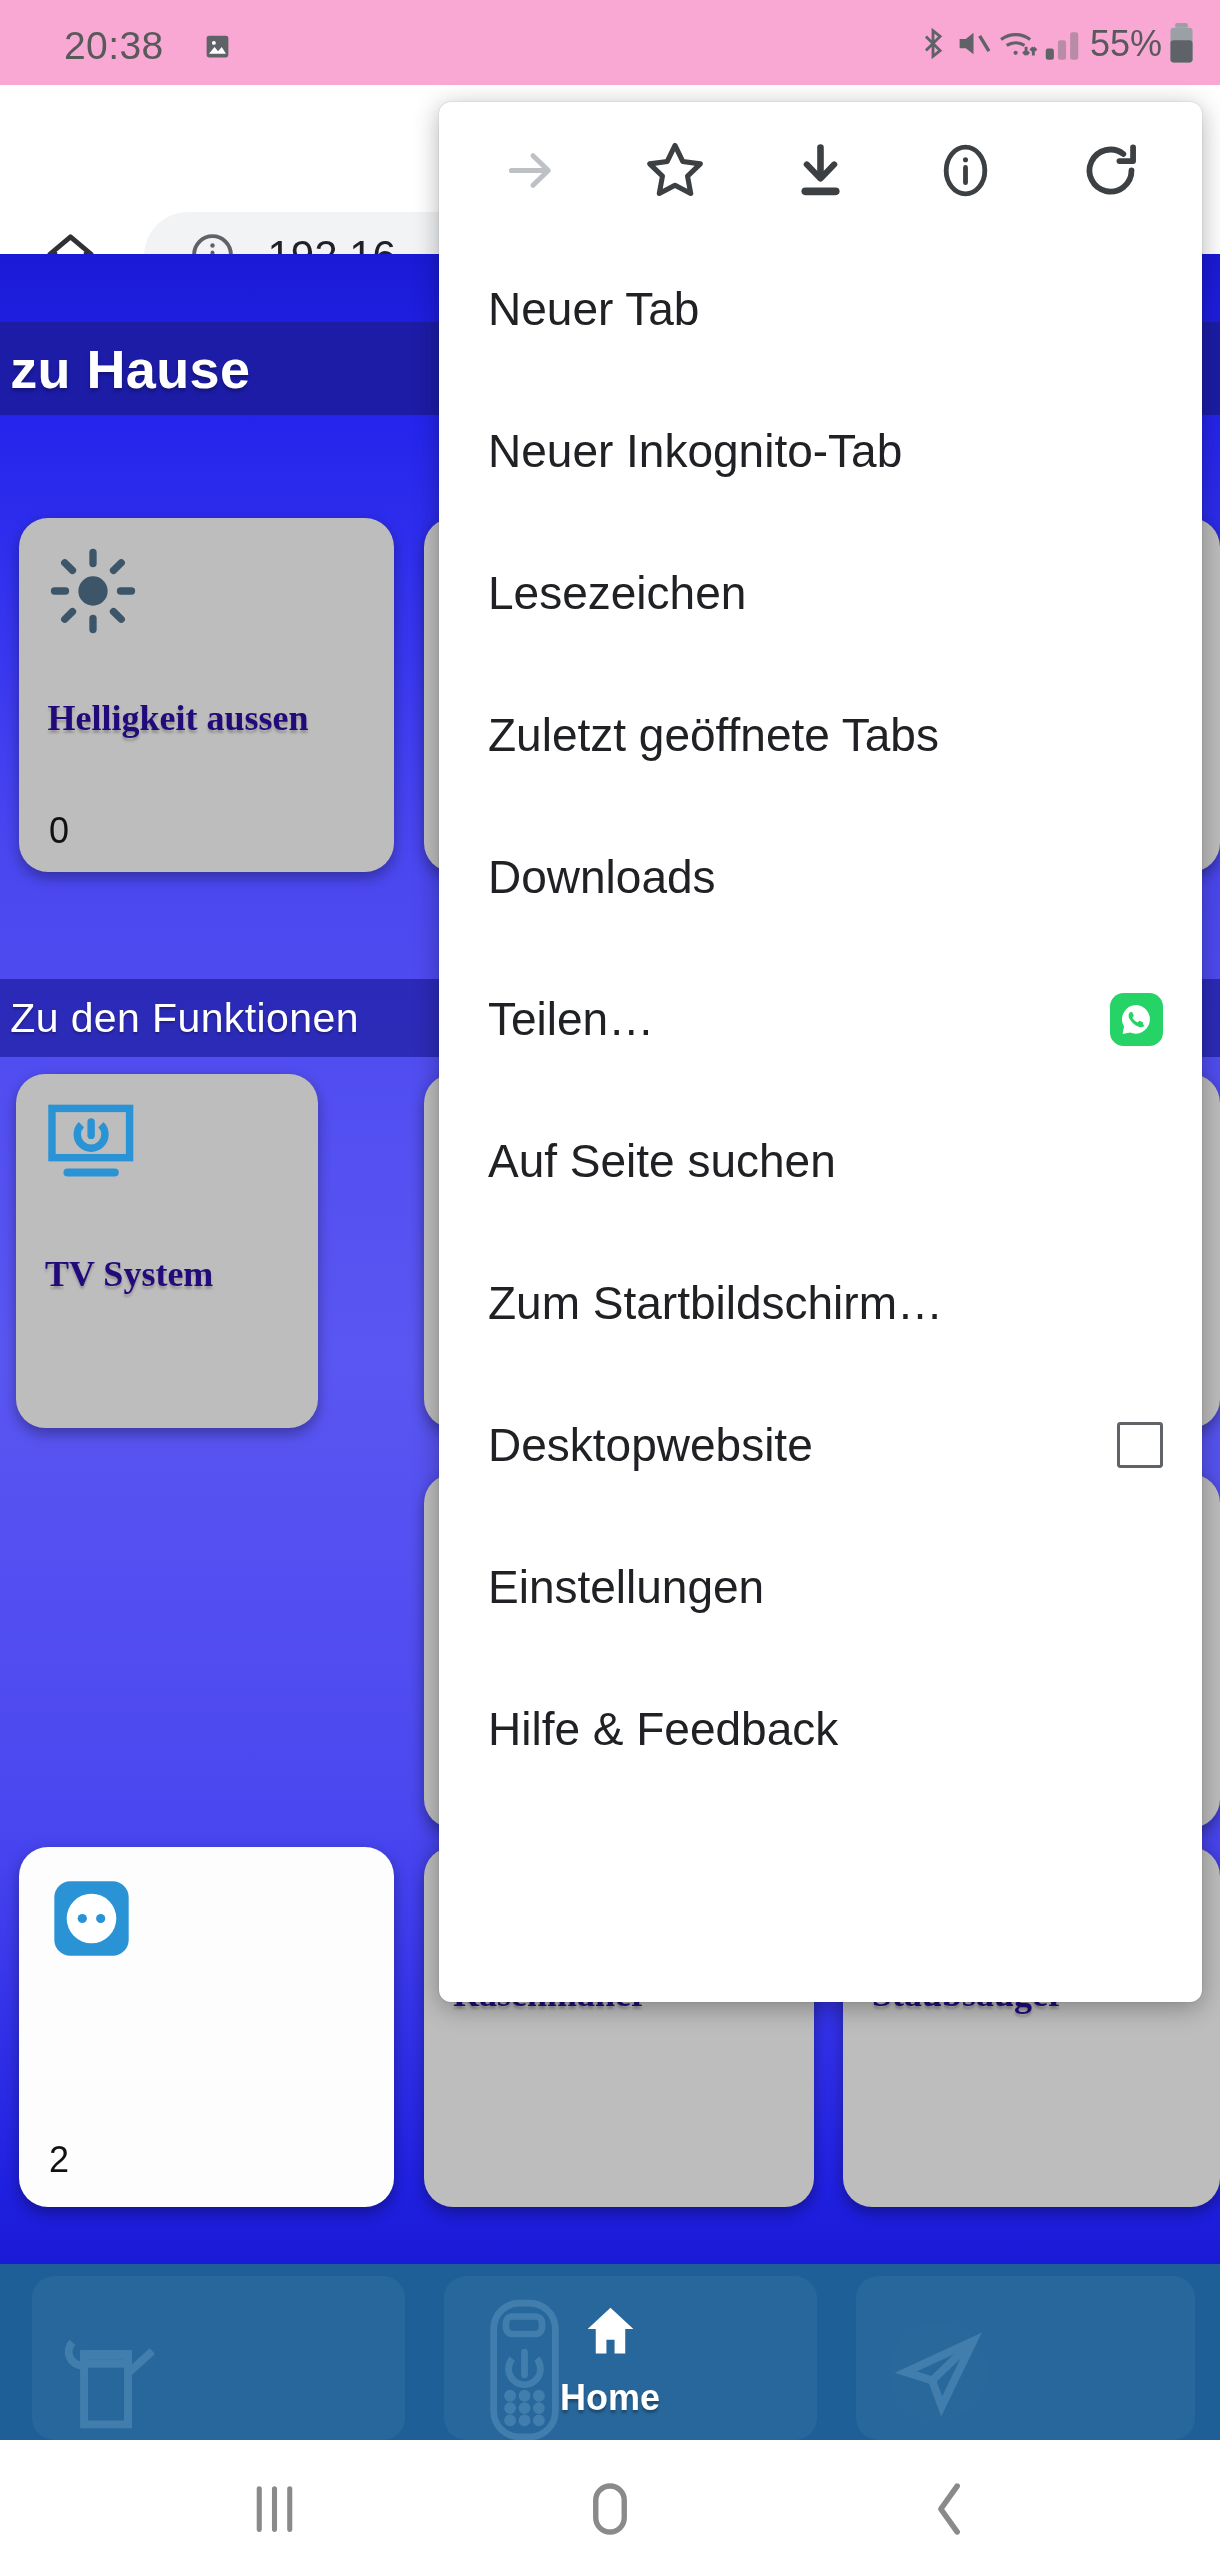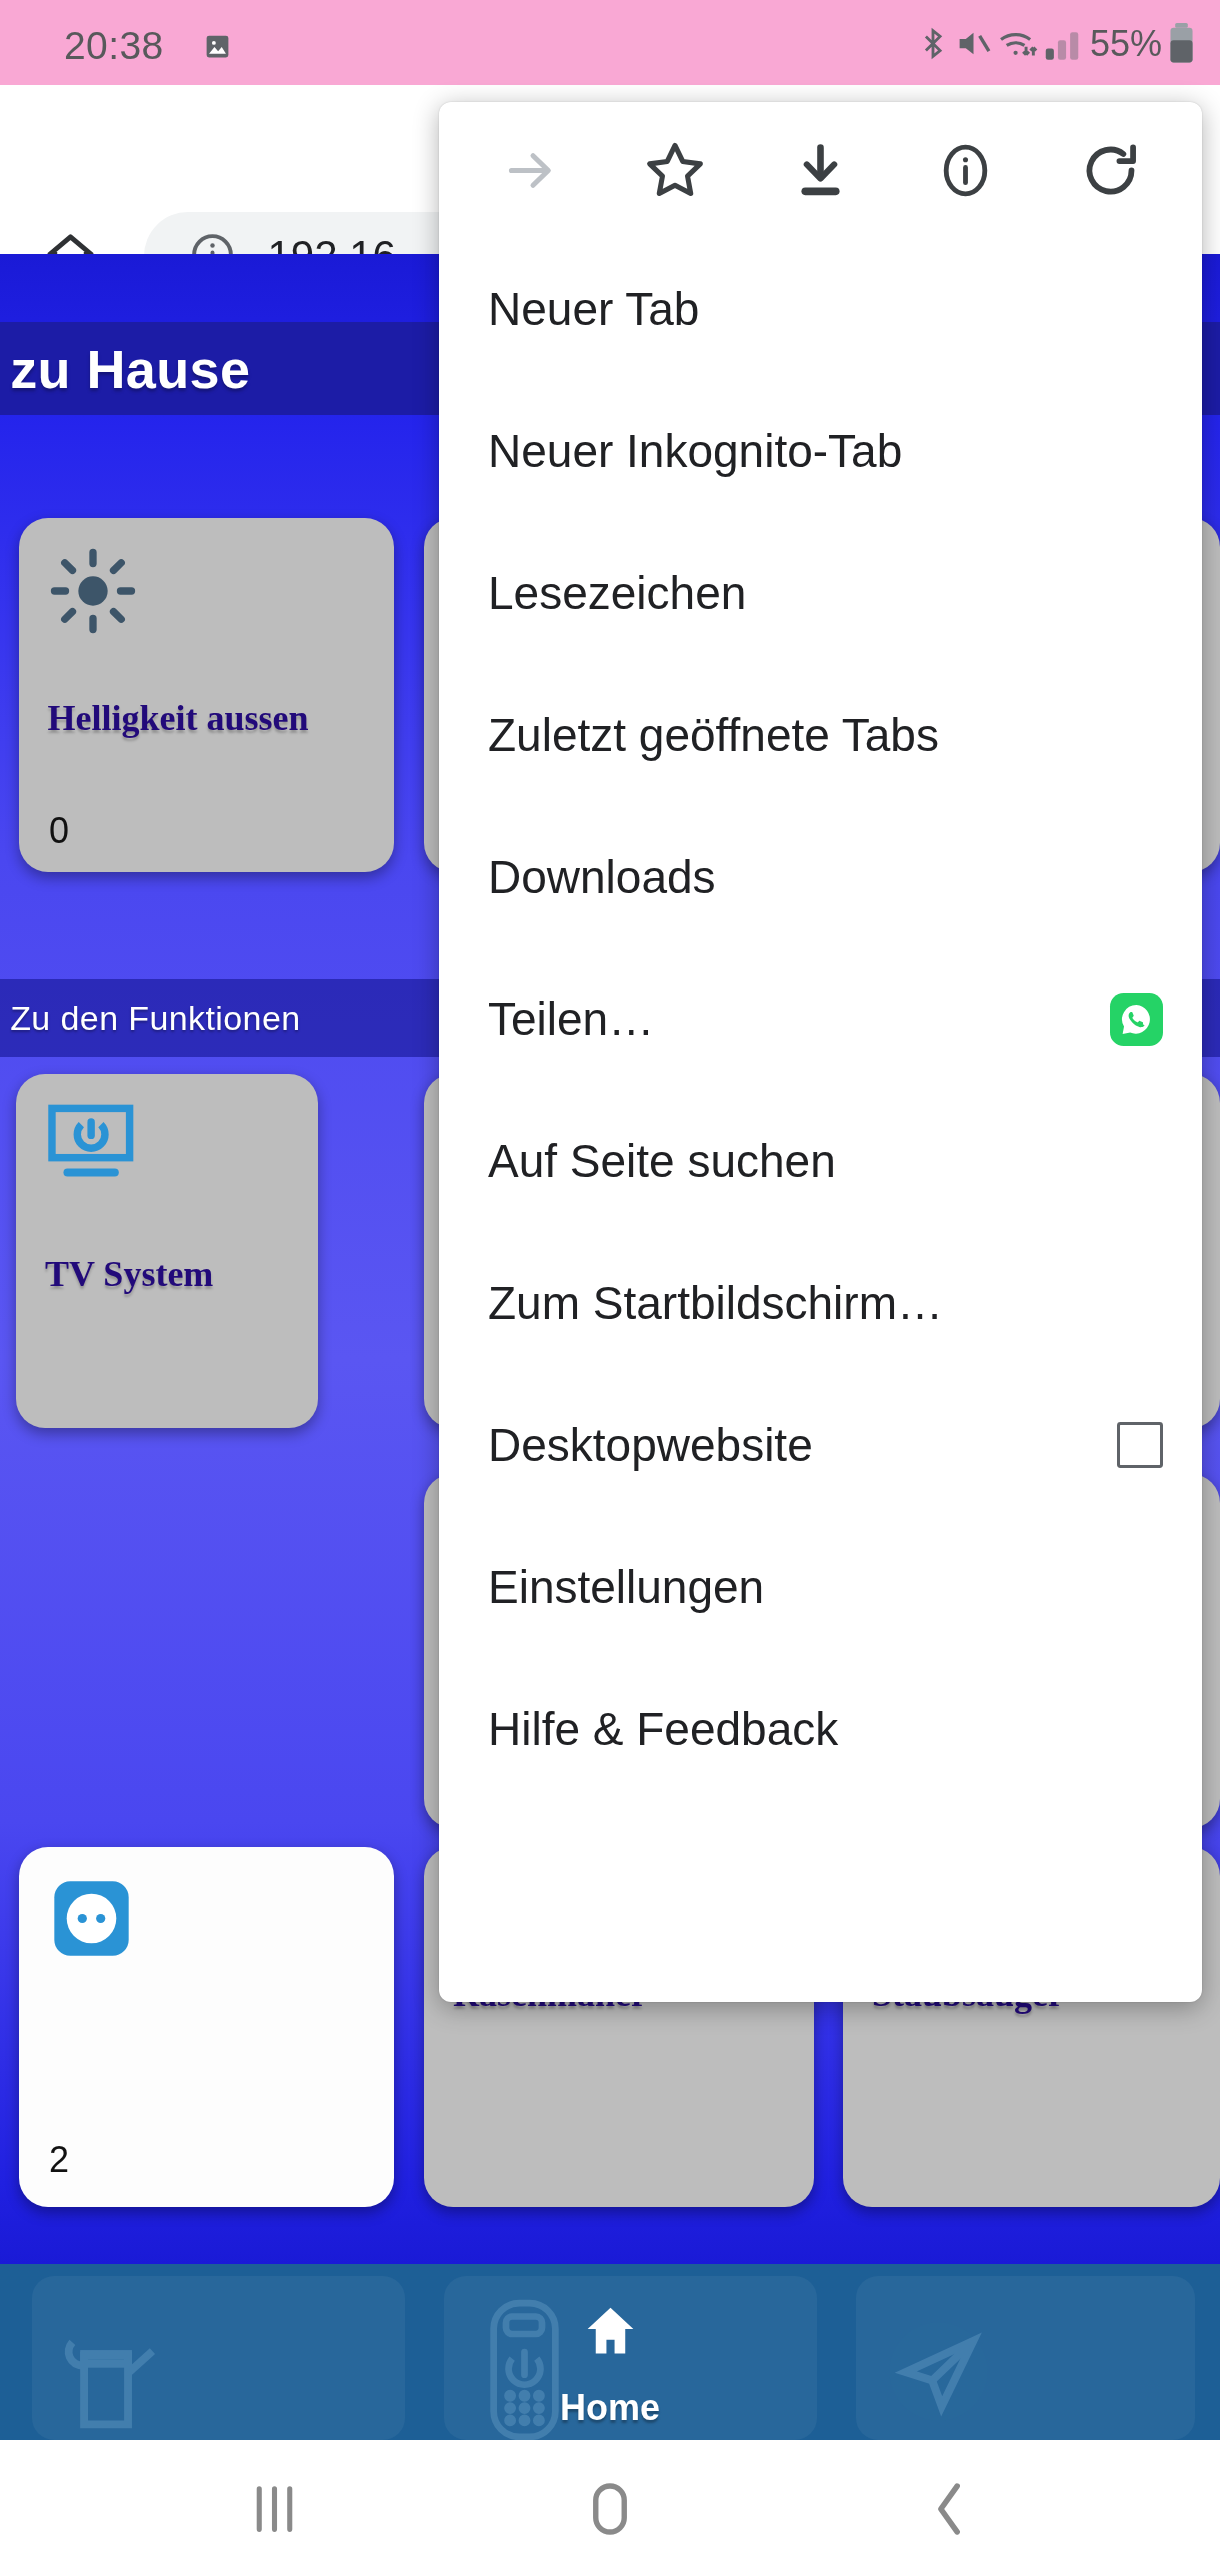--- a/index.html
+++ b/index.html
@@ -28,41 +28,41 @@
 
   
   .page { position: absolute; left: 0; top: 254px; width: 1220px; height: 2010px;
           background: linear-gradient(180deg, #1a1ad6 0%, #2424ec 8%, #4a47f0 30%, #5a56f2 55%, #4a47f0 78%, #2020e0 96%, #1a1ad6 100%);
           overflow: hidden; }
   .sec-head { position: absolute; left: 0; width: 1220px; height: 78px;
               background: rgba(22,22,150,0.62); display: flex; align-items: center; padding-left: 10.2px; }
   .sec-head.top { background: #1c1ca6; height: 93px; }
   .sec-head .t { color: #fff; font-size: 54px; font-weight: bold; letter-spacing: 0.4px;
                  text-shadow: 0 2.5px 3.4px rgba(0,0,0,0.28); }
-  .sec-head.sub .t { font-size: 34px; font-weight: normal; text-shadow: 0 1.7px 2.5px rgba(0,0,0,0.3); }
+  .sec-head.sub .t { font-size: 41px; font-weight: normal; text-shadow: 0 1.7px 2.5px rgba(0,0,0,0.3); }
 
   .card { position: absolute; border-radius: 29px; background: #bdbdbd;
           box-shadow: 0 5.1px 13.6px rgba(0,0,0,0.33); overflow: hidden; }
   .card.white { background: #fdfdfd; }
   .card .ico { position: absolute; left: 30.5px; top: 29px; }
   .card .lbl { position: absolute; left: 29px; font-family: "Liberation Serif", serif;
                font-weight: bold; font-size: 36px; line-height: 1.12; color: #220a7a;
                text-shadow: 0 2.5px 2.5px rgba(0,0,0,0.22); }
   .card .lbl.green { color: #1f9412; }
   .card .val { position: absolute; left: 30.5px; font-size: 36px; color: #111;
                font-family: "Liberation Sans", sans-serif; }
 
   
   .appnav { position: absolute; left: 0; top: 2264px; width: 1220px; height: 176px;
             background: #1d5f96; overflow: hidden; }
   .appnav .tile { position: absolute; top: 12px; height: 164px; border-radius: 22px;
                   background: rgba(255,255,255,0.05); }
   .appnav .faint { position: absolute; opacity: 0.22; }
   .navhome { position: absolute; left: 542px; top: 36px; width: 136px; text-align: center; }
-  .navhome .lbl { color: #fff; font-size: 36px; font-weight: bold; margin-top: 23px;
+  .navhome .lbl { color: #fff; font-size: 36px; font-weight: bold; margin-top: 13px;
                   text-shadow: 0 2.5px 2.5px rgba(0,0,0,0.3); }
 
   
   .sysnav { position: absolute; left: 0; top: 2440px; width: 1220px; height: 136px; background: #fff; }
   .sysnav .b { position: absolute; top: 41px; }
 
   
   .menu { position: absolute; left: 439px; top: 102px; width: 763px; height: 1900px;
           background: #fff; border-radius: 12px; box-shadow: 0 5.1px 25.4px rgba(0,0,0,0.30), 0 0 1.7px rgba(0,0,0,0.18); }
   .menu-icons { position: absolute; left: 0; top: 0; width: 763px; height: 136px;

